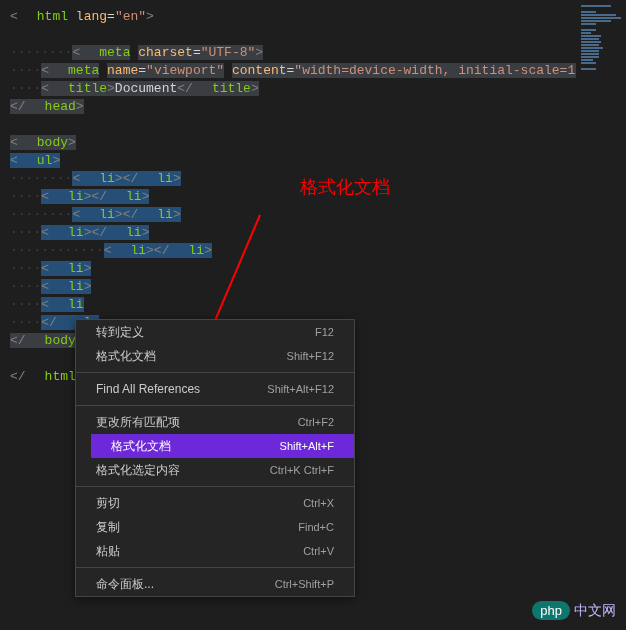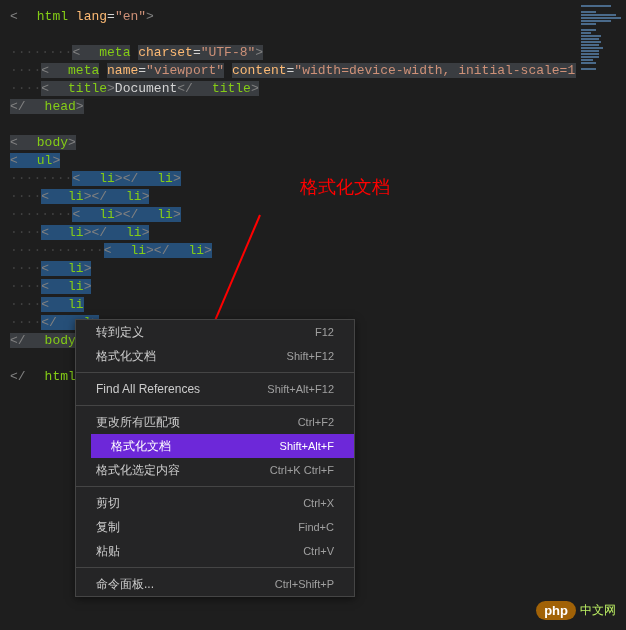--- a/index.html
+++ b/index.html
@@ -108,31 +108,31 @@
     }
     .watermark {
       position: absolute;
       bottom: 10px;
       right: 10px;
       display: flex;
       align-items: center;
       gap: 4px;
     }
     .php-badge {
-      background: #a16207;
+      background: #0f766e;
       color: white;
       border-radius: 10px;
       padding: 2px 8px;
       font-size: 13px;
-      font-weight: bold;
+      font-weight: normal;
       font-family: Arial;
     }
     .cn-text {
-      color: #bef264;
-      font-size: 12px;
+      color: #c4b5fd;
+      font-size: 14px;
       font-family: "Microsoft YaHei";
     }
   </style>
 </head>
 <body>
 
 <div class="editor">
   <div class="code-line"><span class="bracket">&lt;</span><span class="tag">html</span><span> </span><span class="attr-name">lang</span><span class="punct">=</span><span class="attr-value">"en"</span><span class="bracket">&gt;</span></div>
   <div class="code-line">&nbsp;</div>
   <div class="code-line"><span class="ws">········</span><span class="highlight-2"><span class="bracket">&lt;</span><span class="tag">meta</span></span><span> </span><span class="highlight-2"><span class="attr-name">charset</span><span class="punct">=</span><span class="attr-value">"UTF-8"</span><span class="bracket">&gt;</span></span></div>

